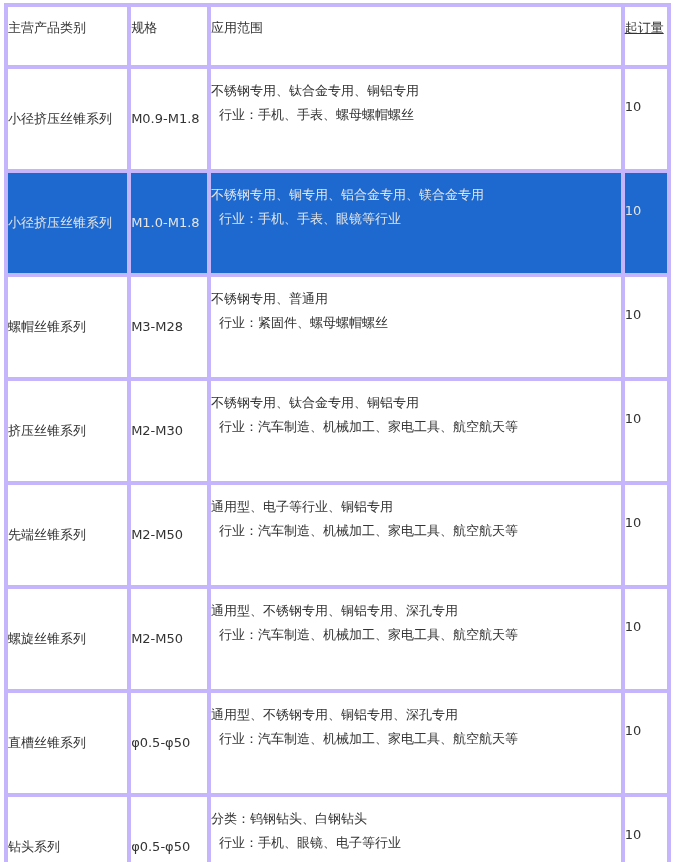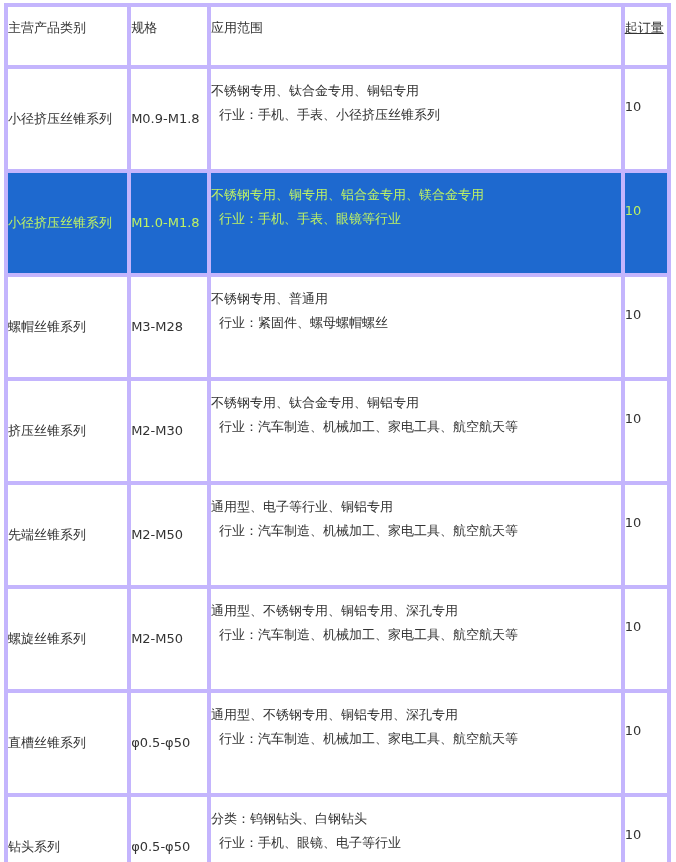--- a/index.html
+++ b/index.html
@@ -7,21 +7,21 @@
   table { position:absolute; left:4px; top:3px; border-collapse:collapse; table-layout:fixed; width:667px; }
   td { border:4px solid #c4b5fd; padding:0 0; vertical-align:middle; line-height:24px; }
   td.c0 { width:113px; }
   td.c1 { width:72px; }
   td.c2 { width:389px; vertical-align:top; padding-top:10px;margin-left:36px; }
   td.c3 { width:40px; }
   tr.header td { height:49px; vertical-align:top; padding-top:9px; }
   tr.header td.c3 { vertical-align:top;text-decoration:underline; }
   tr.row td { height:74px; }
   tr.row td.c2 { height:64px; }
-  tr.selected td { background:#1e69cf; color:#bef264; }
+  tr.selected td { background:#1e69cf; color:#e5e5e5; }
   .line2 { padding-left:8px; display:block; }
   .line1 { display:block; }
   td.num { vertical-align:top; padding-top:26px; }
 </style>
 </head>
 <body>
 
 <table>
   <tbody>
       <tr class="header">
@@ -29,21 +29,21 @@
     <td class="c1">规格</td>
     <td class="c2">应用范围</td>
     <td class="c3">起订量</td>
   </tr>
 
   <tr class="row">
     <td class="c0">小径挤压丝锥系列</td>
     <td class="c1">M0.9-M1.8</td>
     <td class="c2">
           <span class="line1">不锈钢专用、钛合金专用、铜铝专用</span>
-          <span class="line2">行业：手机、手表、小径挤压丝锥系列</span>
+          <span class="line2">行业：手机、手表、螺母螺帽螺丝</span>
         </td>
     <td class="c3 num">10</td>
   </tr>
 
   <tr class="row selected">
     <td class="c0">小径挤压丝锥系列</td>
     <td class="c1">M1.0-M1.8</td>
     <td class="c2">
           <span class="line1">不锈钢专用、铜专用、铝合金专用、镁合金专用</span>
           <span class="line2">行业：手机、手表、眼镜等行业</span>

